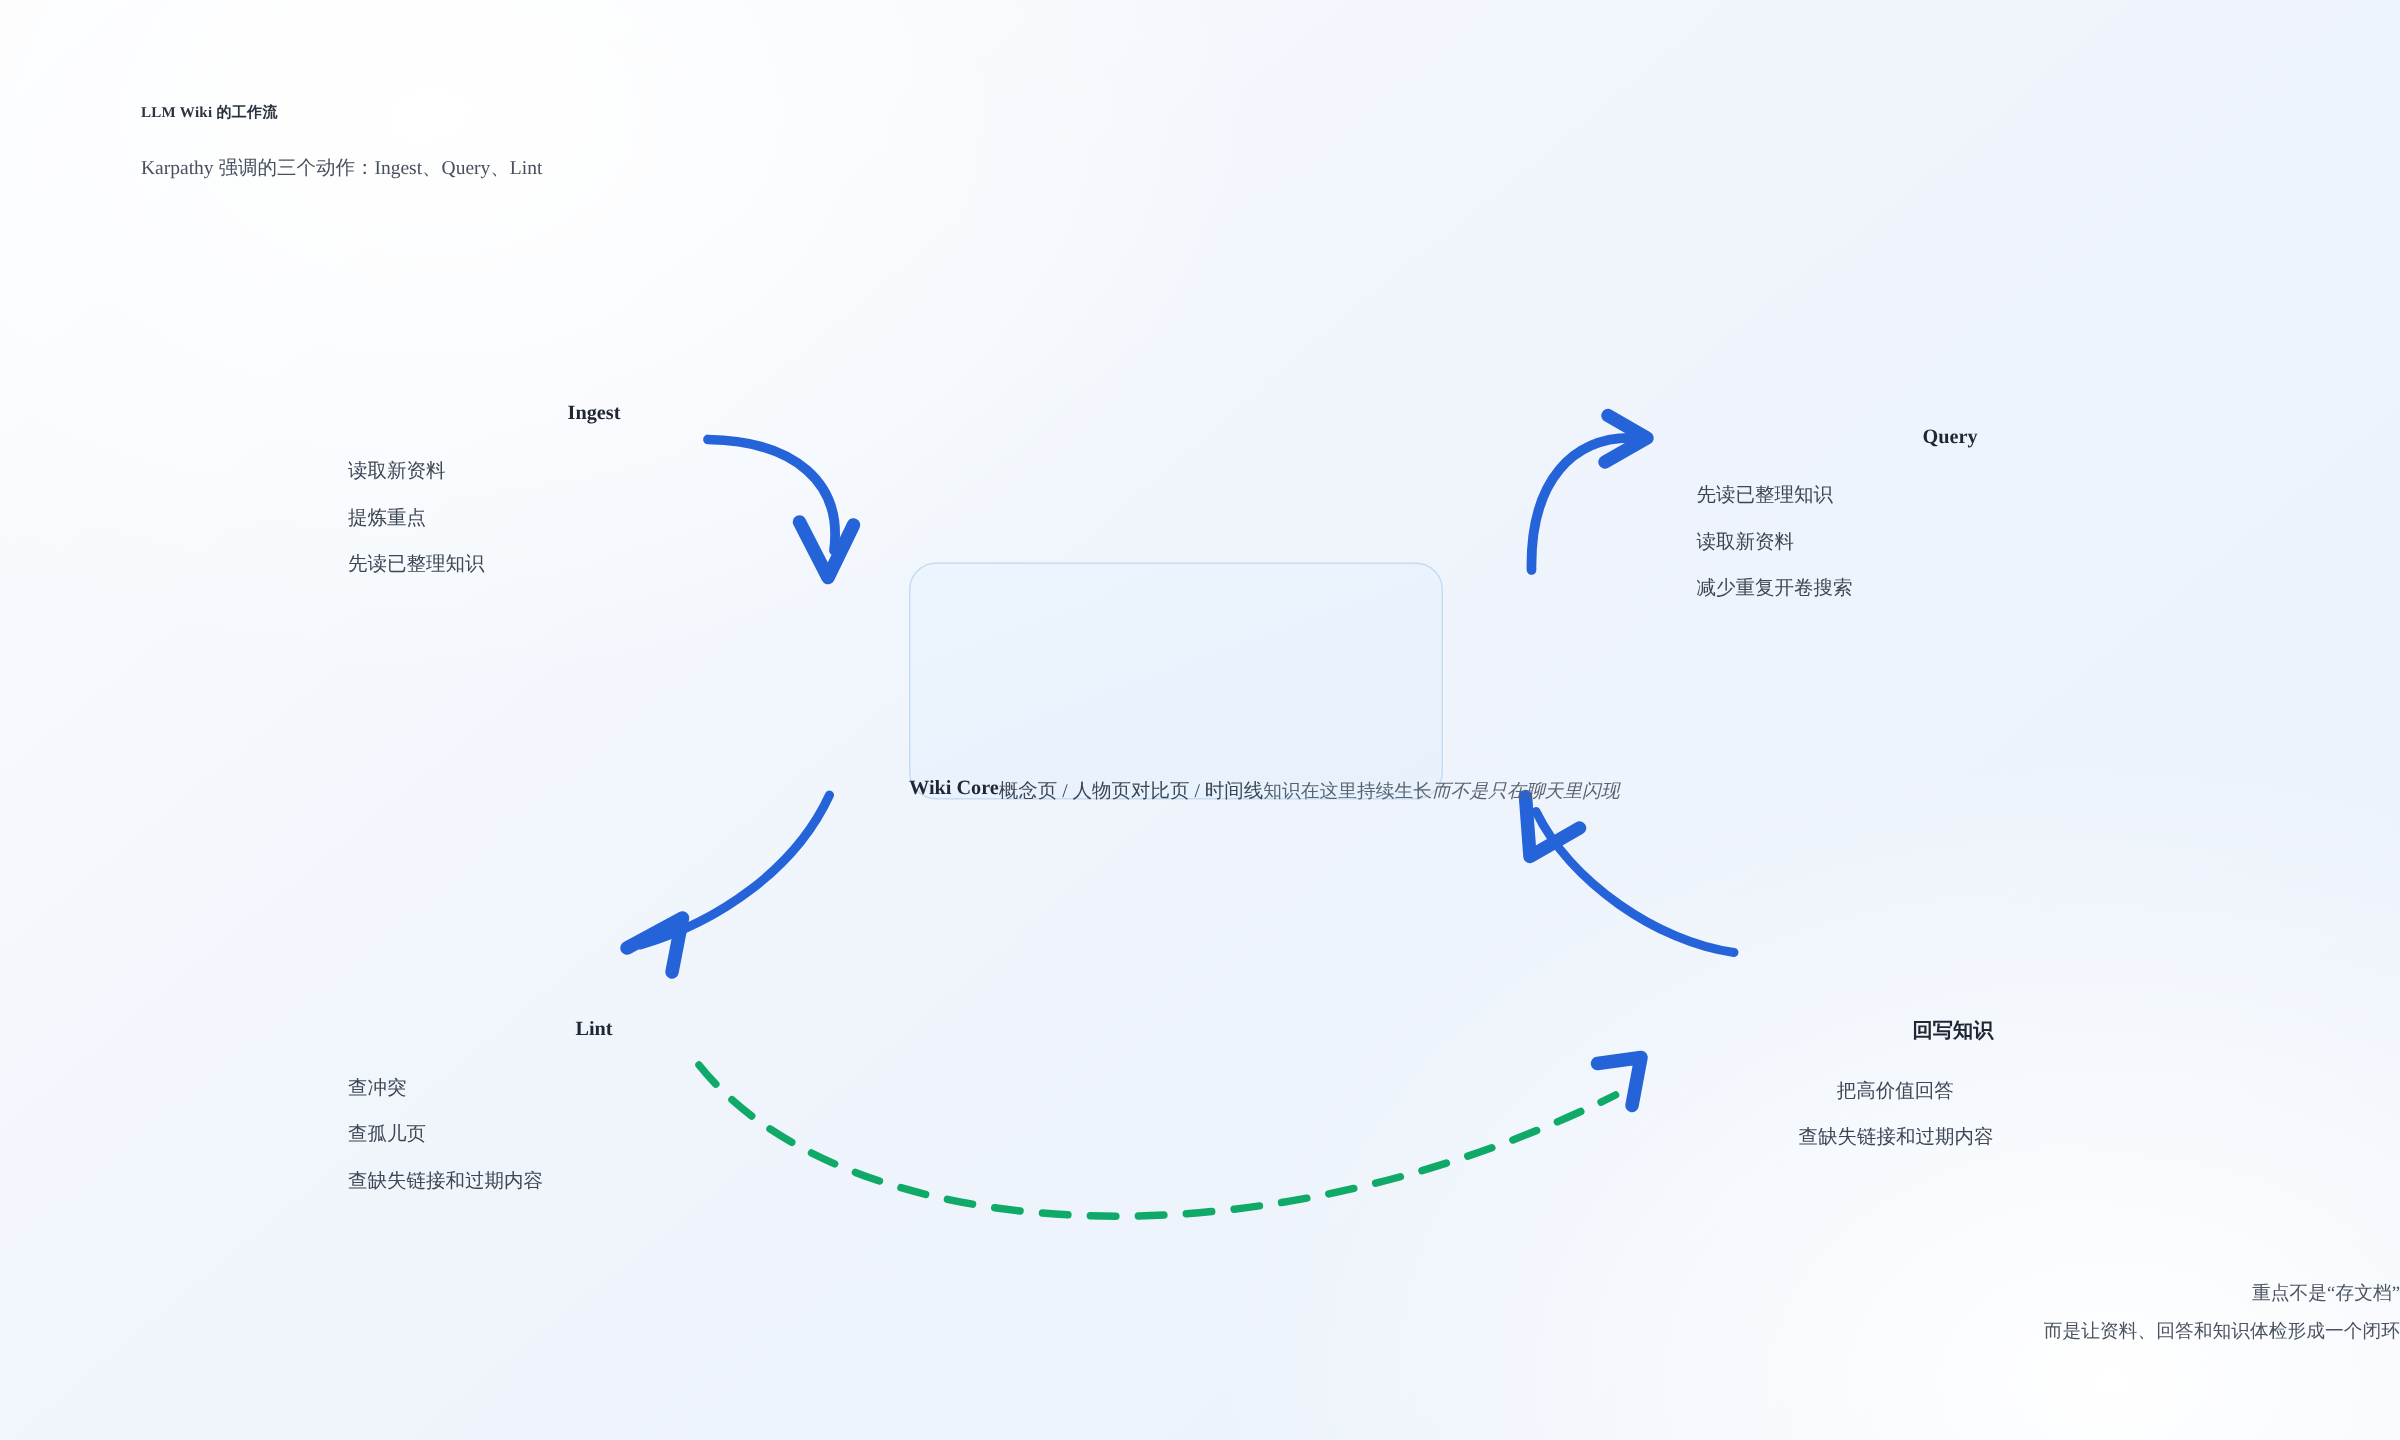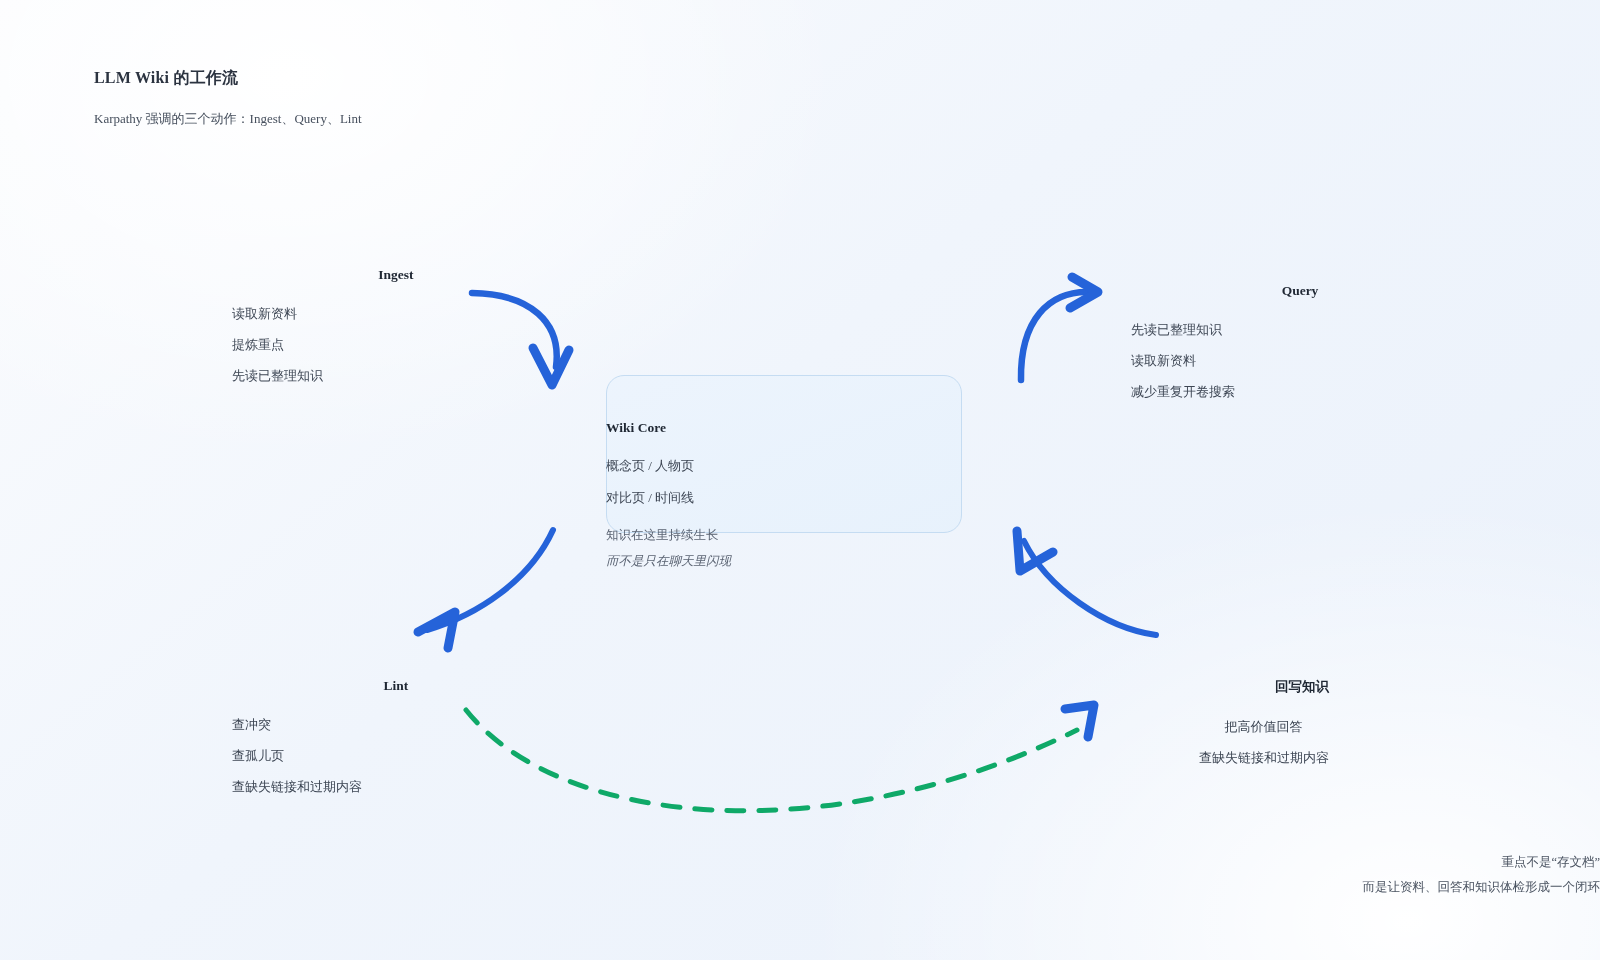--- a/index.html
+++ b/index.html
@@ -26,21 +26,21 @@
     position: absolute;
     left: 0; top: 0;
     width: 1600px;
     height: 960px;
     pointer-events: none;
   }
 
   
   .header { position: absolute; left: 94px; top: 68px; }
   .header-title {
-    font-size: 16px;
+    font-size: 10px;
     font-weight: bold;
     color: #2b3340;
     letter-spacing: .2px;
     white-space: nowrap;
   }
   .header-sub {
     margin-top: 21px;
     font-size: 13px;
     color: #47505e;
     white-space: nowrap;
@@ -94,22 +94,21 @@
     background: linear-gradient(160deg, rgba(236,244,253,.92) 0%, rgba(230,241,252,.85) 100%);
     box-sizing: border-box;
   }
   #core-inner {
     position: absolute;
     left: 606px;
     top: 375px;
     width: 356px;
     height: 158px;
     display: flex;
-    flex-direction: column;
-    align-items: flex-start;
+    align-items: flex-end;
     pointer-events: none;
   }
   .core-title {
     margin-top: 45px;
     font-size: 13.5px;
     font-weight: bold;
     color: #1f2733;
     white-space: nowrap;
   }
   .core-line {

